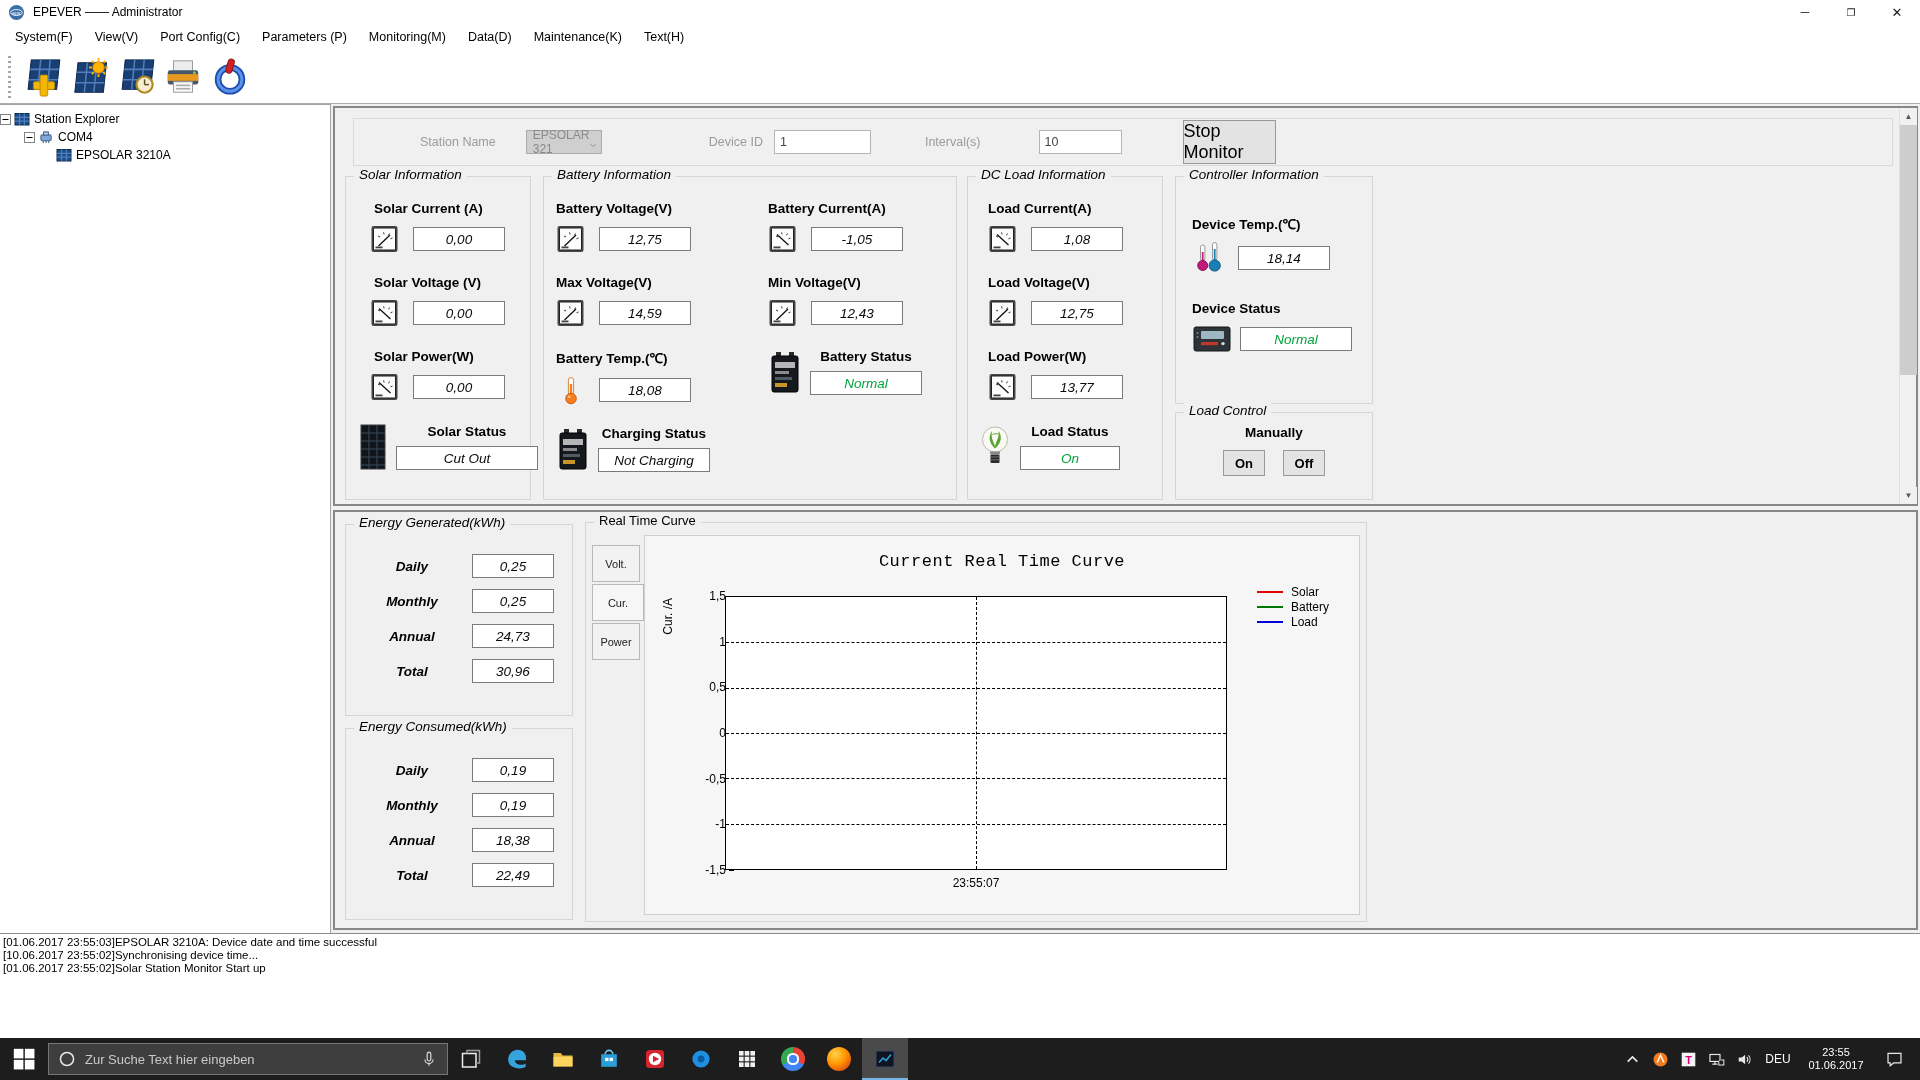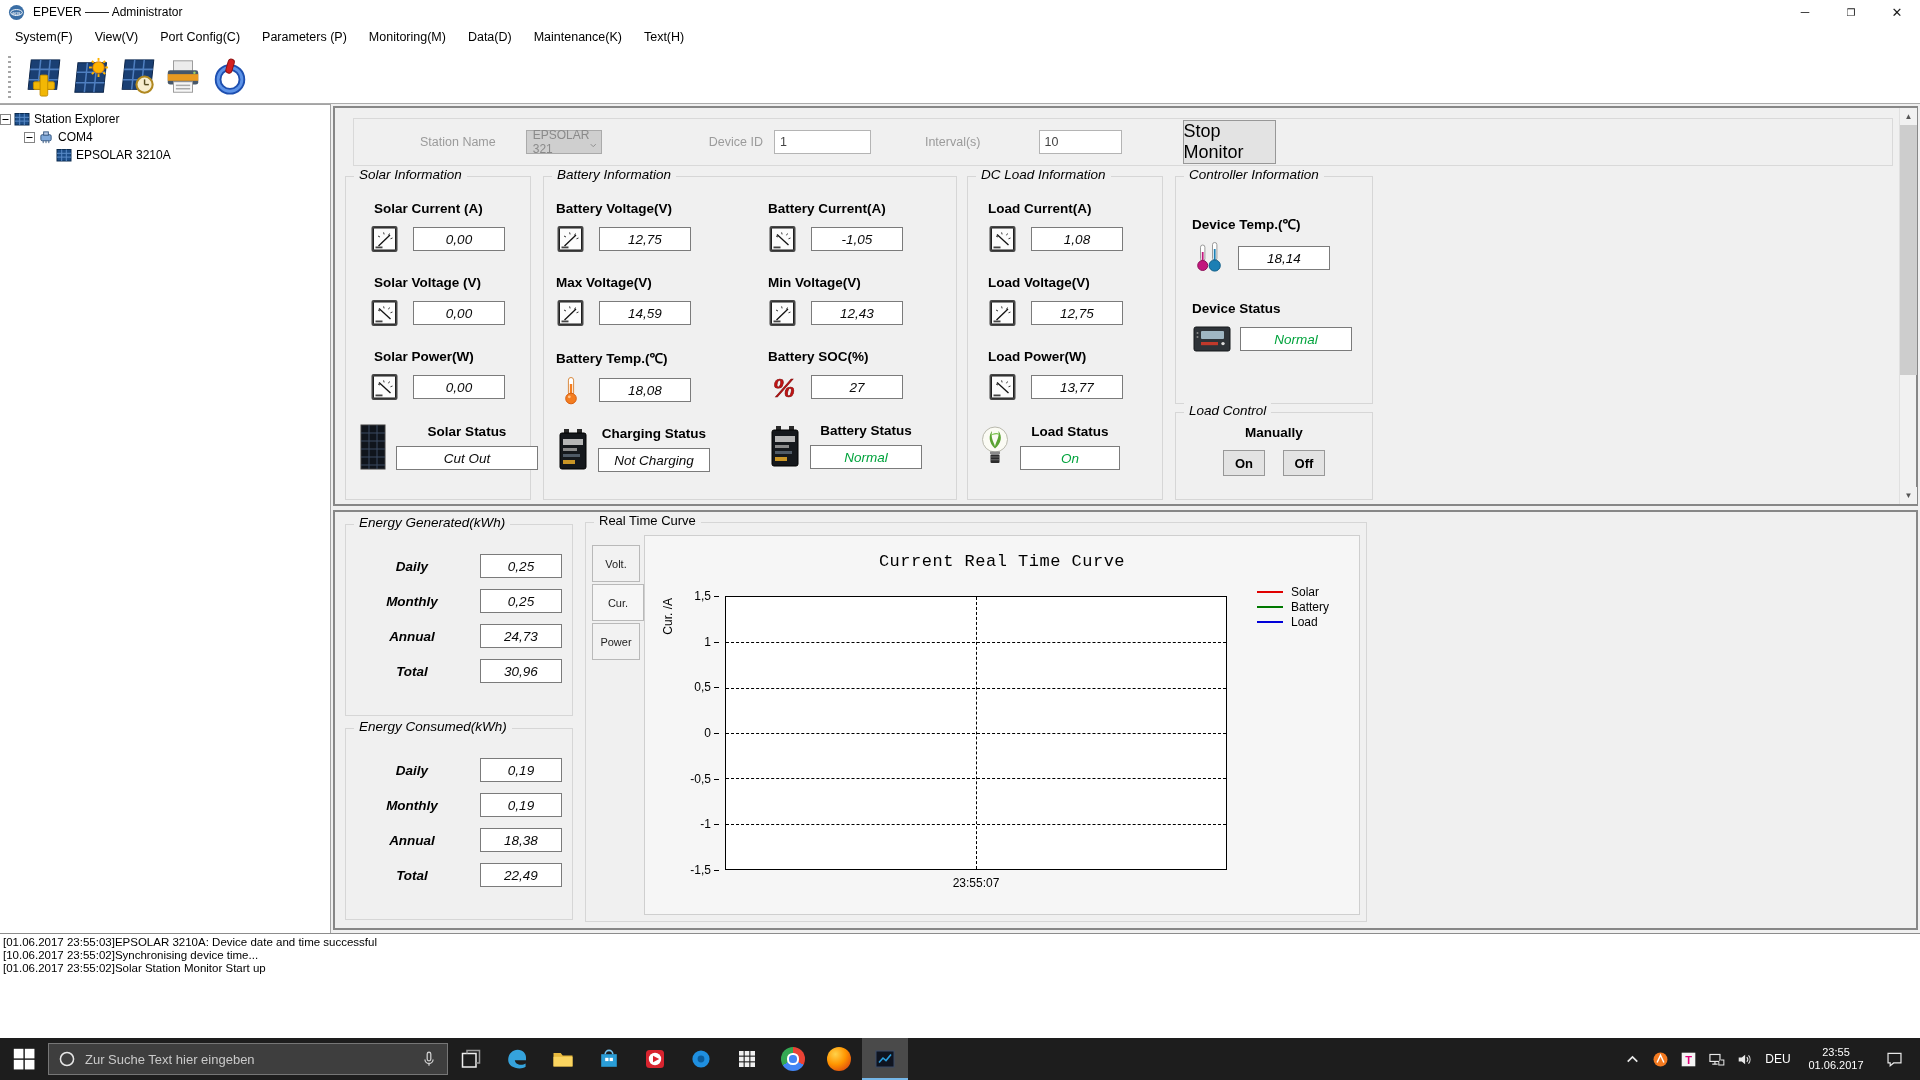--- a/index.html
+++ b/index.html
@@ -58,34 +58,34 @@
   .btn{width:42px;height:26px;background:#e3e3e3;border:1px solid #989898;font-weight:bold;font-size:13px;display:flex;align-items:center;justify-content:center}
 
   #vscroll{position:absolute;right:0;top:0;width:17px;height:396px;background:#f1f1f1;border-left:1px solid #e0e0e0}
   .sarrow{position:absolute;left:0;width:17px;height:17px;background:#f1f1f1;color:#555;font-size:8px;display:flex;align-items:center;justify-content:center}
   .sthumb{position:absolute;top:17px;left:0;width:17px;height:250px;background:#cdcdcd}
 
   
   .egroup{width:228px;height:192px}
   .erow{display:flex;align-items:center;margin:11px 0 0 18px}
   .elabel{width:96px;text-align:center;font-weight:bold;font-style:italic;font-size:13.5px}
-  .erow .vbox{margin-left:20px}
+  .erow .vbox{margin-left:12px}
   .ebody{padding-top:18px}
 
   
   #curve-group{left:250px;top:10px;width:782px;height:400px}
   #tabstrip{position:absolute;left:6px;top:22px;width:52px}
   .vtab{width:48px;height:37px;border:1px solid #b9b9b9;background:#f2f2f2;display:flex;align-items:center;justify-content:center;font-size:11px;margin-bottom:2px;color:#222}
   .vtab.active{width:52px;background:#f6f6f6}
   #chartbox{position:absolute;left:58px;top:12px;width:716px;height:380px;background:#f6f6f6;border:1px solid #cfcfcf}
   #chart-title{position:absolute;top:16px;left:0;width:100%;text-align:center;font-family:"Liberation Mono",monospace;font-size:17px;letter-spacing:.5px}
   #plot{position:absolute;left:80px;top:60px;width:502px;height:274px;background:#fff;border:1px solid #000}
   .hgrid{position:absolute;left:0;width:100%;height:0;border-top:1px dashed #000}
   .vgrid{position:absolute;top:0;left:50%;height:100%;width:0;border-left:1px dashed #000}
-  #yaxis{position:absolute;left:24px;top:60px;width:50px;height:274px}
+  #yaxis{position:absolute;left:39px;top:60px;width:50px;height:274px}
   .ylab{position:absolute;right:8px;transform:translateY(-50%);font-size:12px;white-space:nowrap}
   .ymark{position:absolute;right:0;width:5px;height:1px;background:#000}
   #ylabel-rot{position:absolute;left:16px;top:62px;font-size:12px;writing-mode:vertical-rl;transform:rotate(180deg);white-space:nowrap}
   #xtick{position:absolute;left:80px;top:340px;width:502px;text-align:center;font-size:12px}
   #legend{position:absolute;left:612px;top:48px;font-size:12px}
   .leg-row{display:flex;align-items:center;height:15px}
   .leg-line{width:26px;height:2px;margin-right:8px;flex:none}
   .lc-solar{background:#e00000}.lc-battery{background:#007800}.lc-load{background:#0000d8}
 
   
@@ -459,31 +459,20 @@
                   <rect x="1.5" y="2" width="26" height="26" rx="2" fill="#474747"></rect>
                   <rect x="3.5" y="4" width="22" height="22" rx="1" fill="#fcfcfc" stroke="#1e1e1e"></rect>
                   <path d="M8 12 l2 1 M13.6 8.4 l.5 2 M19.5 9.5 l-1 1.8 M22.5 14 l-2 .8" stroke="#333" stroke-width="1" fill="none"></path>
                   <line x1="8.5" y1="22" x2="20" y2="11" stroke="#111" stroke-width="1.3"></line>
                   <rect x="5.5" y="22.5" width="7" height="1.8" fill="#444"></rect>
                 </svg>
               </span>
               <span class="vbox w92" style="margin-left:13px">12,43</span>
             </div>
         </div>
-        <div class="fblock">
-          <div class="flabel">Battery SOC(%)</div>
-          <div class="frow">
-              <span class="ficon">
-                <svg viewBox="0 0 30 30">
-                  <text x="16" y="25" font-size="27" font-family="Liberation Serif,serif" font-weight="bold" font-style="italic" fill="#c41212" text-anchor="middle" stroke="#7d0b0b" stroke-width=".6">%</text>
-                </svg>
-              </span>
-              <span class="vbox w92" style="margin-left:13px">27</span>
-            </div>
-        </div>
         <div class="status-block" style="margin-top:8px">
           <span class="sicon" style="width:34px;height:44px">
               <svg viewBox="0 0 34 44">
                 <rect x="8" y="2" width="5" height="5" fill="#2a2a2a"></rect>
                 <rect x="21" y="2" width="5" height="5" fill="#2a2a2a"></rect>
                 <rect x="4" y="6" width="26" height="36" rx="2" fill="#15181c" stroke="#000"></rect>
                 <rect x="7" y="12" width="20" height="6" fill="#c8c8c8" opacity=".9"></rect>
                 <rect x="7" y="21" width="14" height="3" fill="#8a8a8a"></rect>
                 <rect x="7" y="27" width="17" height="3" fill="#4f5a66"></rect>
                 <rect x="7" y="33" width="12" height="4" fill="#c99526"></rect>

